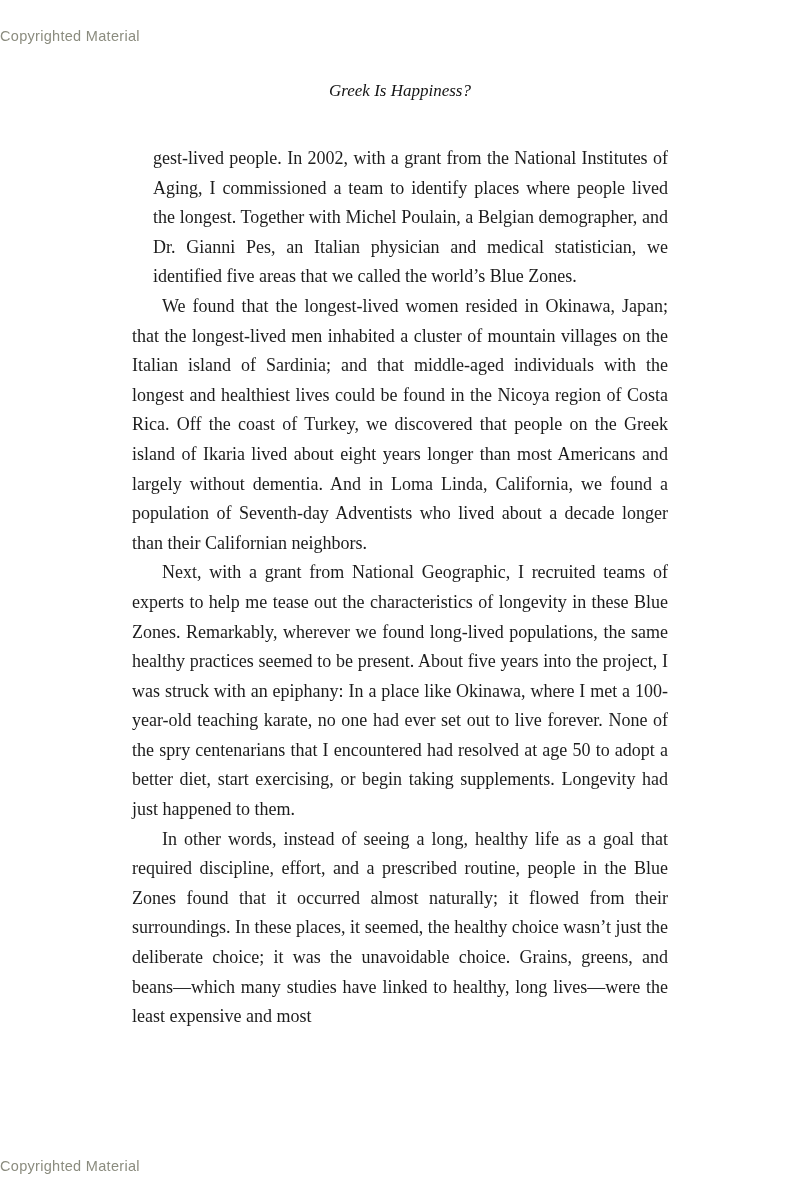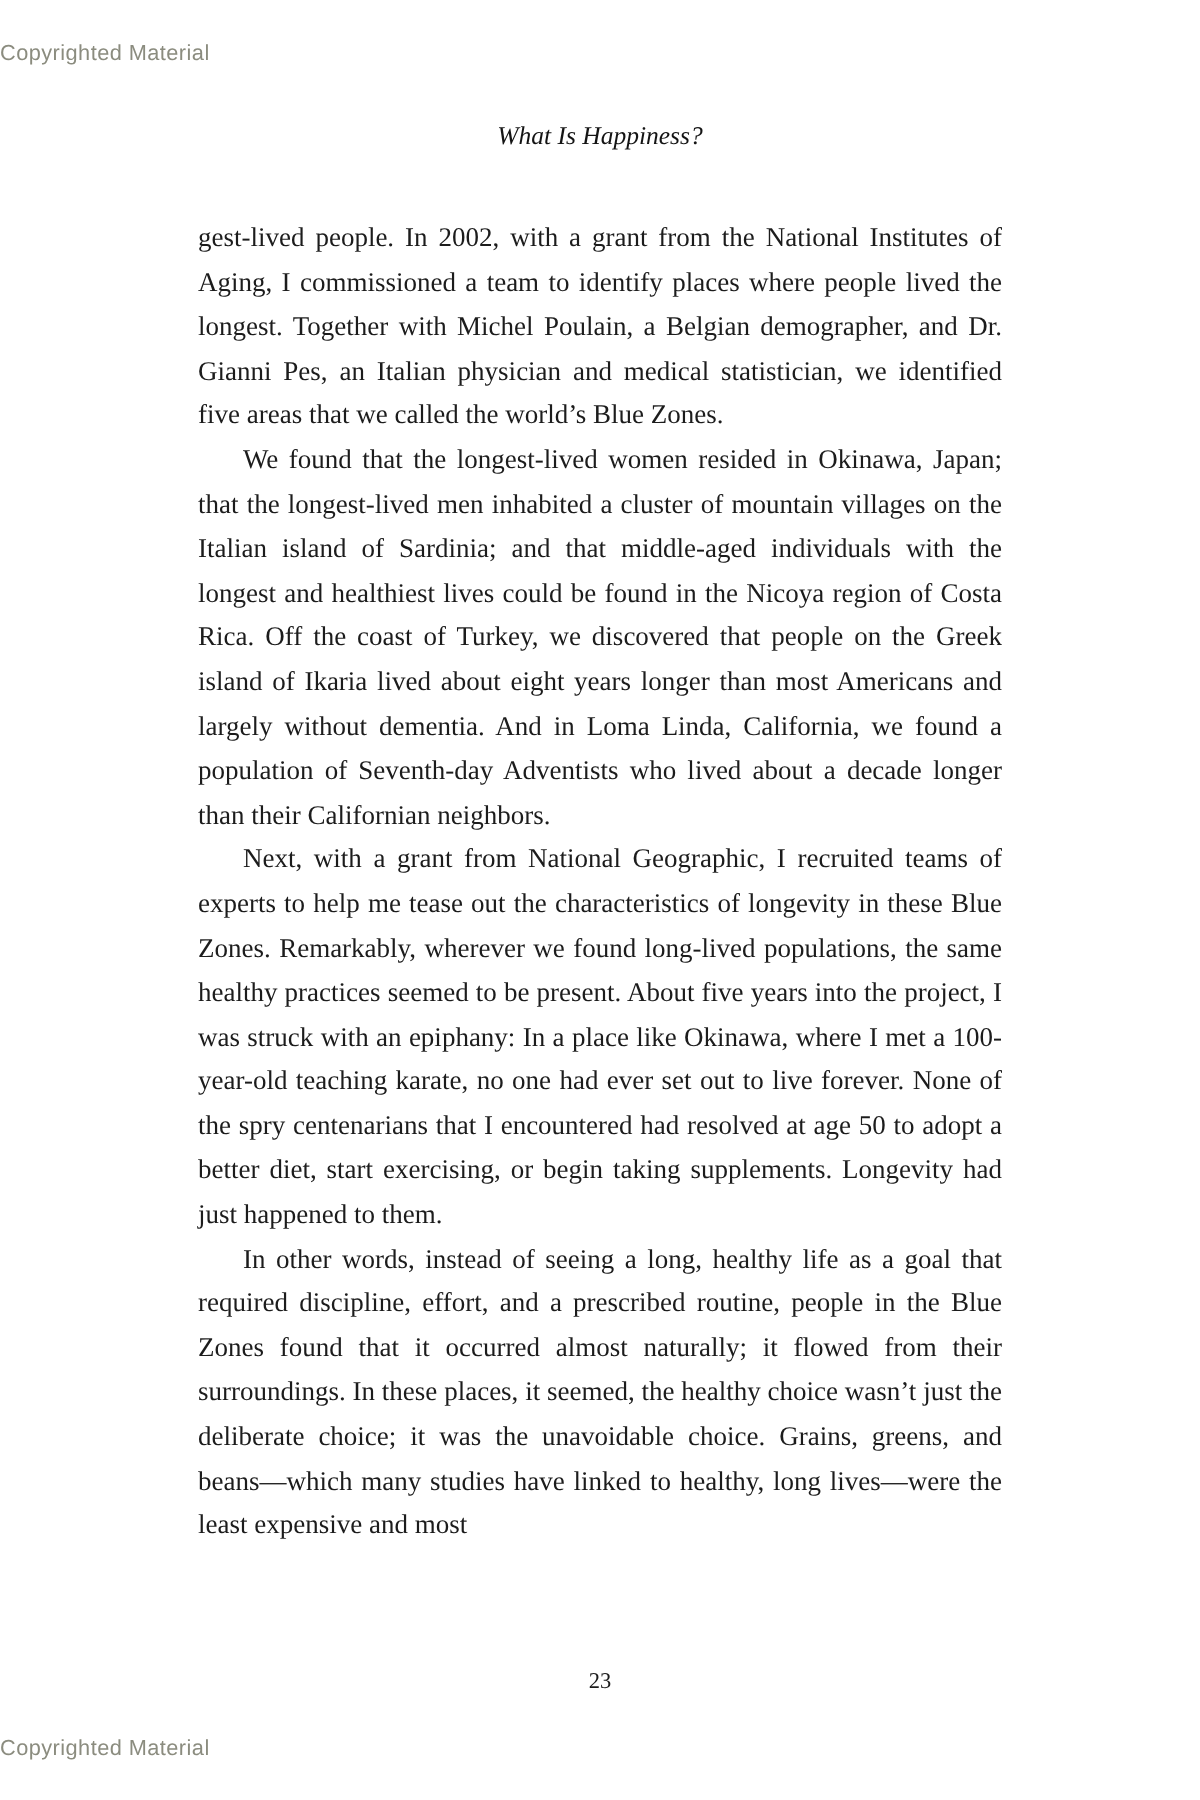--- a/index.html
+++ b/index.html
@@ -45,45 +45,45 @@
       line-height: 29.6px;
       text-align: justify;
       text-justify: inter-word;
     }
     .body-text p {
       margin: 0;
       text-indent: 30px;
     }
     .body-text p.first {
       text-indent: 0;
+      margin-left: 21px;
     }
     .page-number {
       position: absolute;
       left: 0;
       right: 0;
       bottom: 70px;
       text-align: center;
       font-size: 15px;
       color: #1c1c1c;
       font-family: "Liberation Serif", serif;
     }
   </style>
 </head>
 <body>
 
 <div>
 
   <div class="copyright top">Copyrighted Material</div>
 
-  <div class="running-head">What Is Happiness?</div>
+  <div class="running-head">Greek Is Happiness?</div>
 
   <div class="body-text">
     <p class="first">gest-lived people. In 2002, with a grant from the National Institutes of Aging, I commissioned a team to identify places where people lived the longest. Together with Michel Poulain, a Belgian demographer, and Dr. Gianni Pes, an Italian physician and medical statistician, we identified five areas that we called the world’s Blue Zones.</p>
     <p>We found that the longest-lived women resided in Okinawa, Japan; that the longest-lived men inhabited a cluster of mountain villages on the Italian island of Sardinia; and that middle-aged individuals with the longest and healthiest lives could be found in the Nicoya region of Costa Rica. Off the coast of Turkey, we discovered that people on the Greek island of Ikaria lived about eight years longer than most Americans and largely without dementia. And in Loma Linda, California, we found a population of Seventh-day Adventists who lived about a decade longer than their Californian neighbors.</p>
     <p>Next, with a grant from National Geographic, I recruited teams of experts to help me tease out the characteristics of longevity in these Blue Zones. Remarkably, wherever we found long-lived populations, the same healthy practices seemed to be present. About five years into the project, I was struck with an epiphany: In a place like Okinawa, where I met a 100-year-old teaching karate, no one had ever set out to live forever. None of the spry centenarians that I encountered had resolved at age 50 to adopt a better diet, start exercising, or begin taking supplements. Longevity had just happened to them.</p>
     <p>In other words, instead of seeing a long, healthy life as a goal that required discipline, effort, and a prescribed routine, people in the Blue Zones found that it occurred almost naturally; it flowed from their surroundings. In these places, it seemed, the healthy choice wasn’t just the deliberate choice; it was the unavoidable choice. Grains, greens, and beans—which many studies have linked to healthy, long lives—were the least expensive and most</p>
   </div>
 
-  <div class="page-number">23</div>
 
   <div class="copyright bottom">Copyrighted Material</div>
 
 </div>
 
 </body></html>

